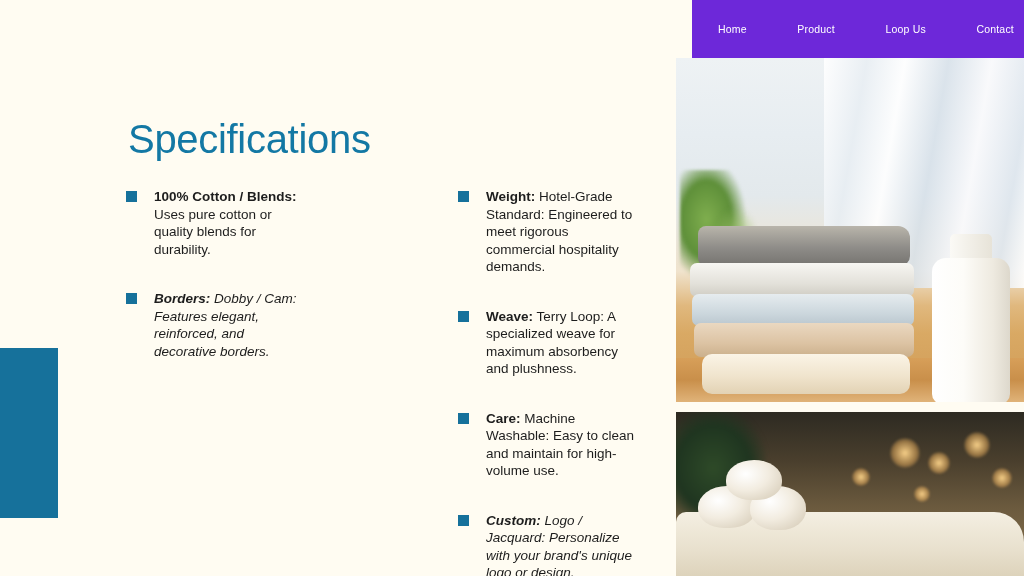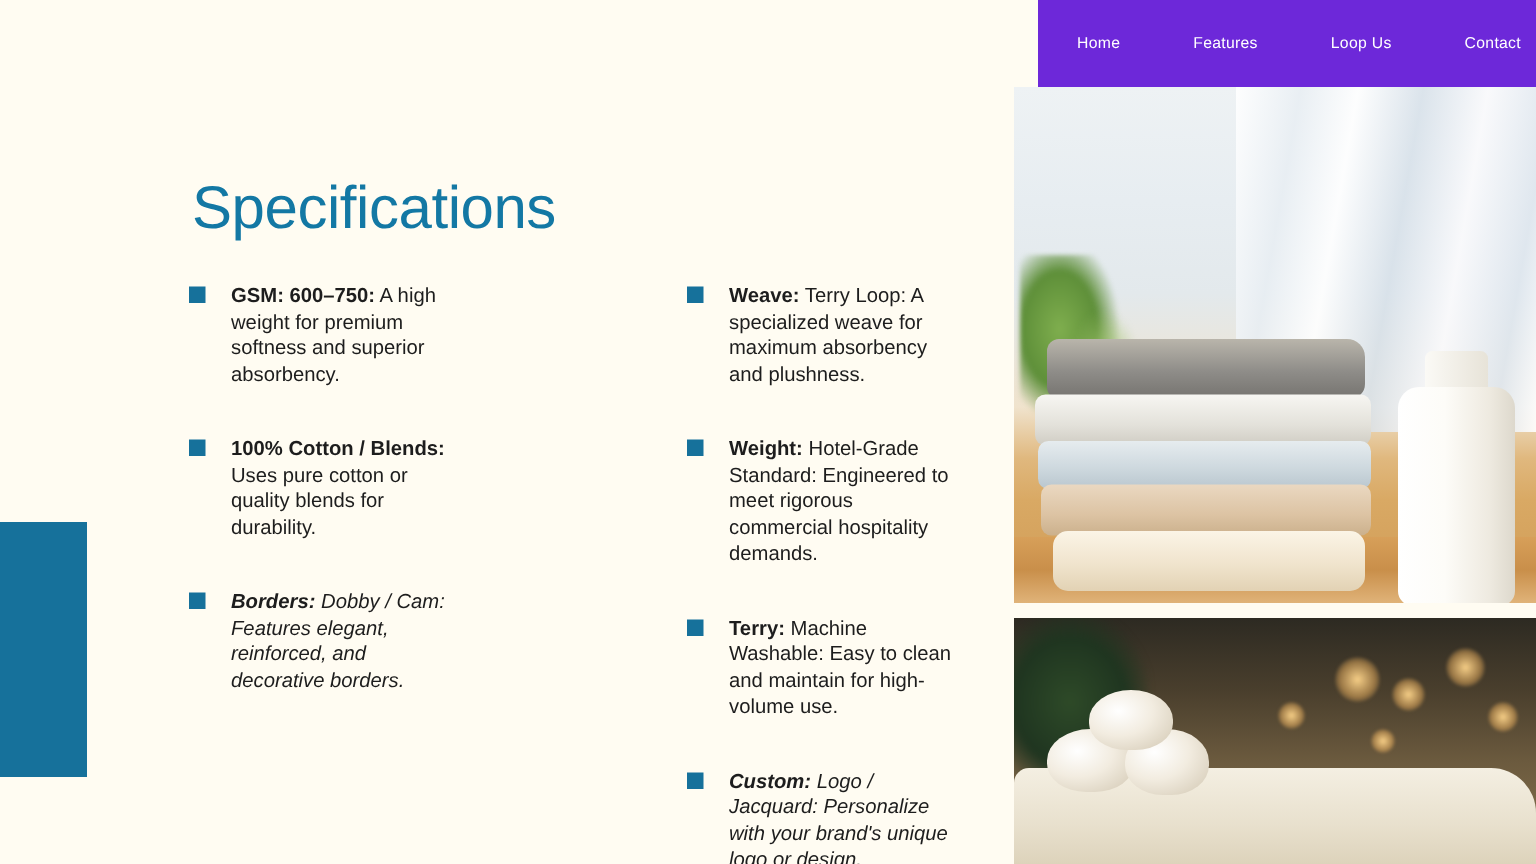--- a/index.html
+++ b/index.html
@@ -207,58 +207,54 @@
 
   <div class="accent-block"></div>
 
   <div class="page-title">Specifications</div>
 
   <div class="spec-cols">
 
     <div class="spec-col">
       <div class="spec-item">
         <span class="spec-bullet"></span>
-        <span class="spec-term">GSM: 600–750:</span><span> A high weight for premium softness and superior absorbency.</span>
-      </div>
-      <div class="spec-item">
-        <span class="spec-bullet"></span>
         <span class="spec-term">100% Cotton / Blends:</span><span> Uses pure cotton or quality blends for durability.</span>
       </div>
       <div class="spec-item">
         <span class="spec-bullet"></span>
         <span class="spec-term">Borders:</span><span> Dobby / Cam: Features elegant, reinforced, and decorative borders.</span>
       </div>
     </div>
 
     <div class="spec-col">
       <div class="spec-item">
         <span class="spec-bullet"></span>
+        <span class="spec-term">Weight:</span><span> Hotel-Grade Standard: Engineered to meet rigorous commercial hospitality demands.</span>
+      </div>
+      <div class="spec-item">
+        <span class="spec-bullet"></span>
         <span class="spec-term">Weave:</span><span> Terry Loop: A specialized weave for maximum absorbency and plushness.</span>
       </div>
       <div class="spec-item">
         <span class="spec-bullet"></span>
-        <span class="spec-term">Weight:</span><span> Hotel-Grade Standard: Engineered to meet rigorous commercial hospitality demands.</span>
-      </div>
-      <div class="spec-item">
-        <span class="spec-bullet"></span>
-        <span class="spec-term">Terry:</span><span> Machine Washable: Easy to clean and maintain for high-volume use.</span>
+        <span class="spec-term">Care:</span><span> Machine Washable: Easy to clean and maintain for high-volume use.</span>
       </div>
       <div class="spec-item">
         <span class="spec-bullet"></span>
         <span class="spec-term">Custom:</span><span> Logo / Jacquard: Personalize with your brand's unique logo or design.</span>
       </div>
     </div>
 
   </div>
 
   <div class="right-panel">
 
     <div class="navbar">
       <span class="nav-item">Home</span>
-      <span class="nav-item">Features</span>
+      <span class="nav-item">Product</span>
       <span class="nav-item">Loop Us</span>
       <span class="nav-item">Contact</span>
     </div>
 
     <div class="photo photo-top">
       <div class="ph-top-bg"></div>
       <div class="ph-top-curtain"></div>
       <div class="ph-top-plant"></div>
       <div class="ph-top-plant2"></div>
       <div class="ph-top-table"></div>

